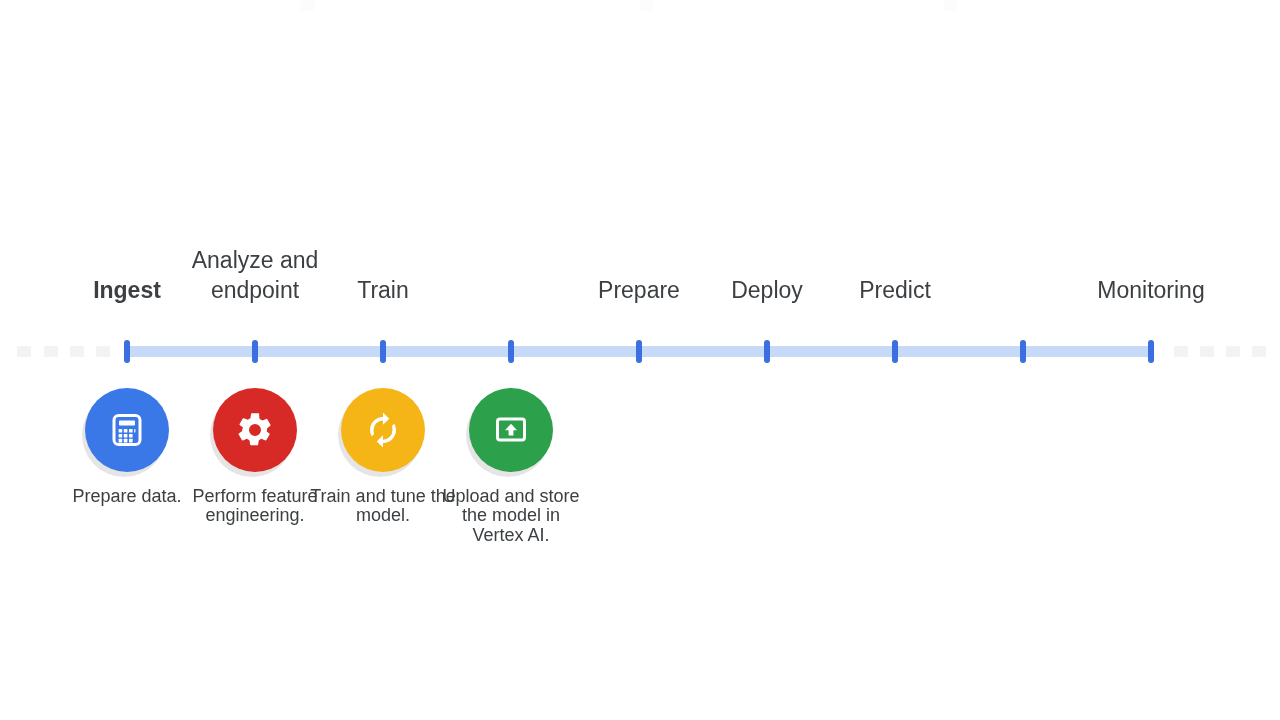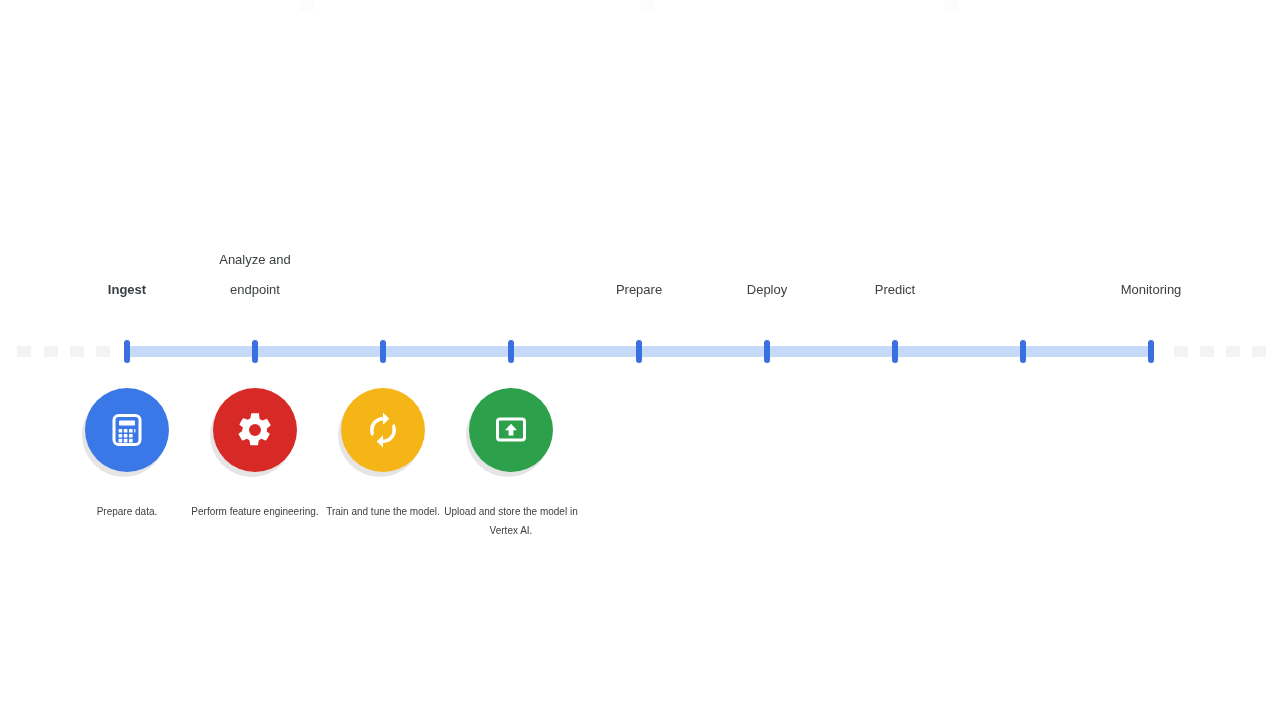--- a/index.html
+++ b/index.html
@@ -49,21 +49,21 @@
     position: absolute;
     left: 0;
     top: 243px;
     width: 1280px;
     height: 62px;
   }
   .phase-label {
     position: absolute;
     bottom: 0;
     text-align: center;
-    font-size: 13px;
+    font-size: 23px;
     line-height: 30px;
     color: #3c4043;
     white-space: nowrap;
     font-weight: 400;
   }
   .phase-label .l2 { display: block; }
 
   
   .rail-wrap {
     position: absolute;
@@ -119,22 +119,22 @@
     border-radius: 50%;
     margin: 0 auto;
     position: relative;
     display: flex;
     align-items: center;
     justify-content: center;
     box-shadow: -3px 5px 0 0 rgba(0, 0, 0, 0.10);
   }
   .bubble svg { display: block; }
   .step-caption {
-    margin-top: 30px;
-    font-size: 10px;
+    margin-top: 15px;
+    font-size: 18px;
     line-height: 19.4px;
     color: #3c4043;
   }
 
   .c-blue   { background: #3b78e7; }
   .c-red    { background: #d72a26; }
   .c-yellow { background: #f5b516; }
   .c-green  { background: #2ca04a; }
 </style>
 </head>
@@ -152,20 +152,23 @@
 
     <div class="phase-label" style="left:52px;width:150px;font-weight:bold;">
       <span class="l2">Ingest</span>
     </div>
 
     <div class="phase-label" style="left:180px;width:150px;">
       <span class="l1">Analyze and</span>
       <span class="l2">endpoint</span>
     </div>
 
+    <div class="phase-label" style="left:308px;width:150px;">
+      <span class="l2">Train</span>
+    </div>
 
 
     <div class="phase-label" style="left:564px;width:150px;">
       <span class="l2">Prepare</span>
     </div>
 
     <div class="phase-label" style="left:692px;width:150px;">
       <span class="l2">Deploy</span>
     </div>
 

